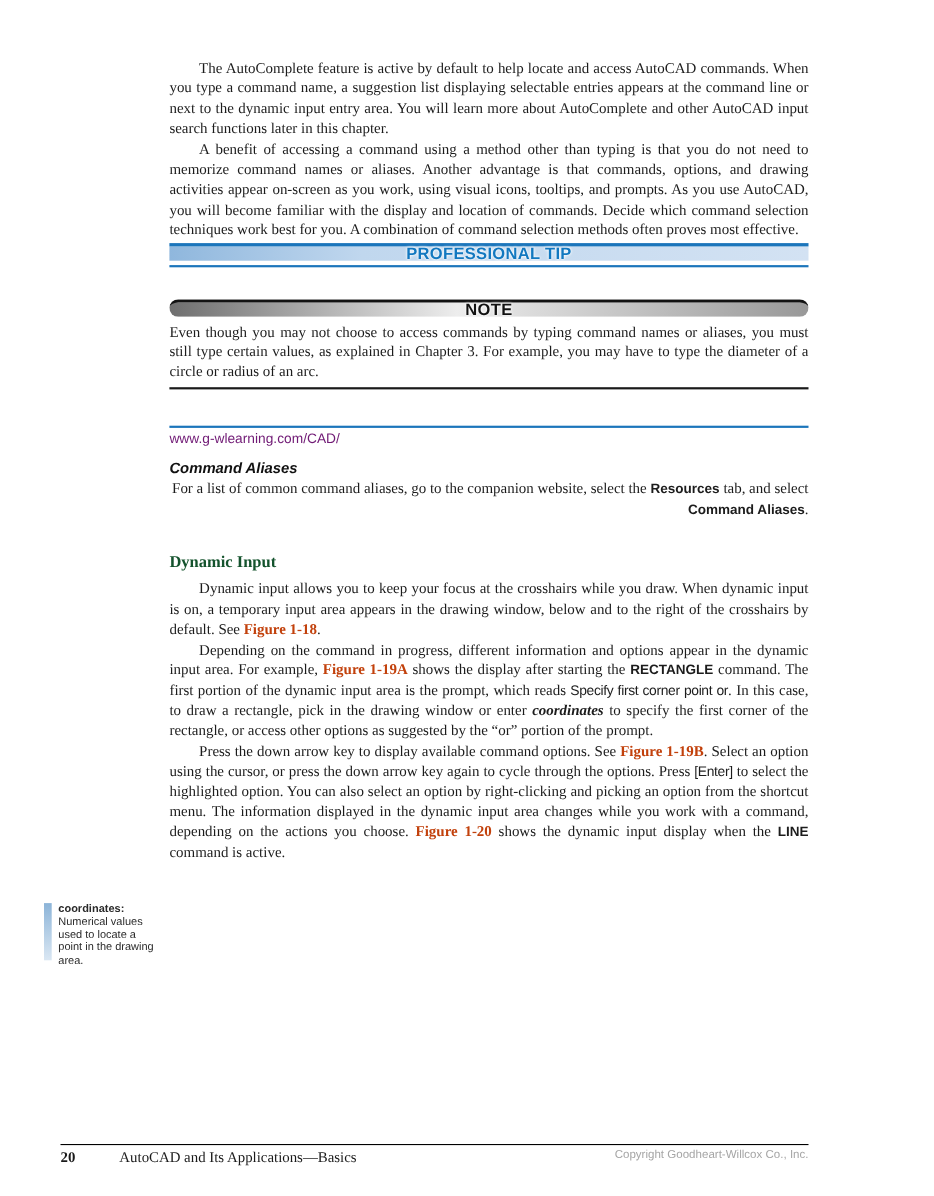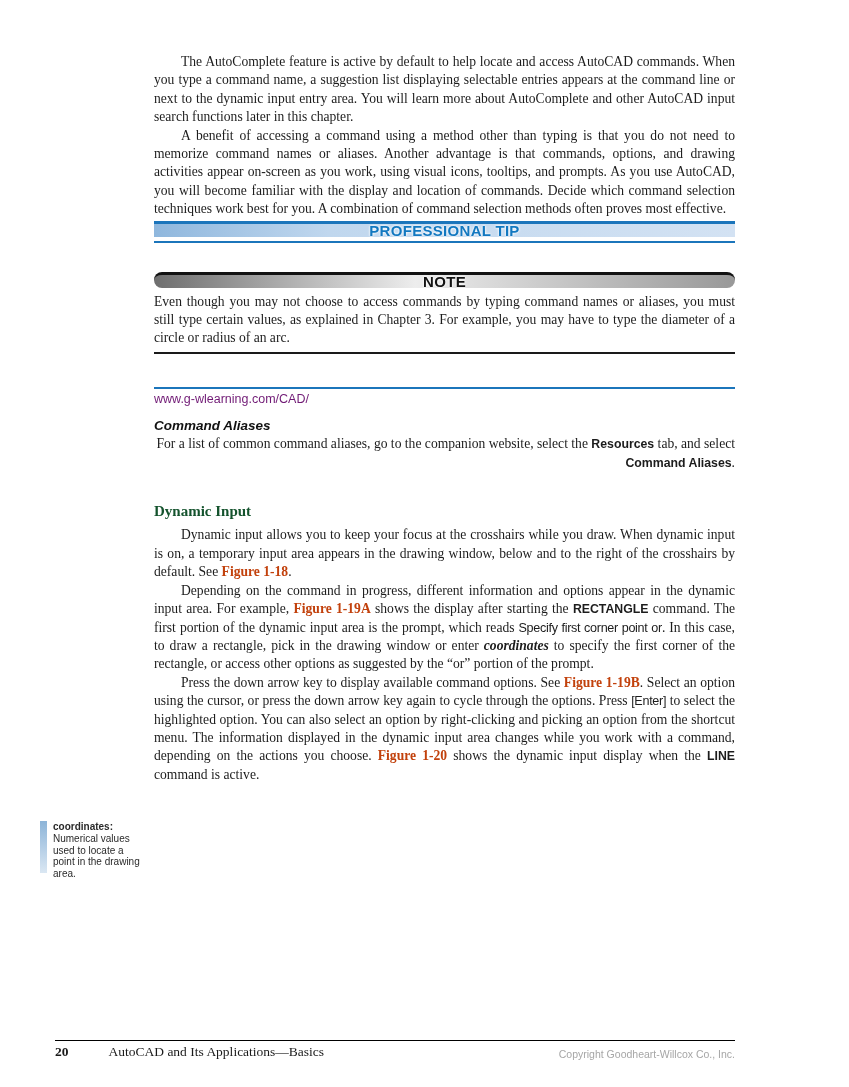--- a/index.html
+++ b/index.html
@@ -61,21 +61,21 @@
   .seg-bi  { font-weight:bold; font-style:italic; }
 
   
   .margin-note { position:absolute; left:40px; top:821px; width:102px; display:flex; }
   .margin-bar { flex:none; width:7px; height:52px; background:linear-gradient(to bottom, #8cb4d8, #dae7f3); }
   .margin-text { margin-left:6px; font-family:"Liberation Sans", sans-serif; font-size:10px; line-height:11.8px; color:#2a2a2a; }
   .margin-term { font-weight:bold; }
 
   
   .footer-rule { position:absolute; left:55px; top:1040px; width:680px; border-top:1.6px solid #000; }
-  .footer-row { position:absolute; left:55px; top:1044px; width:680px; display:flex; align-items:flex-end; }
+  .footer-row { position:absolute; left:55px; top:1044px; width:680px; display:flex; align-items:flex-start; }
   .footer-page { font-weight:bold; font-size:13.5px; color:#1a1a1a; }
   .footer-title { margin-left:40px; font-size:13.5px; color:#1a1a1a; }
   .footer-copy { margin-left:auto; font-family:"Liberation Sans", sans-serif; font-size:10.5px; color:#a6a6a6; }
 </style>
 </head>
 <body>
 
 <div class="page">
 
   <div class="main-column">

